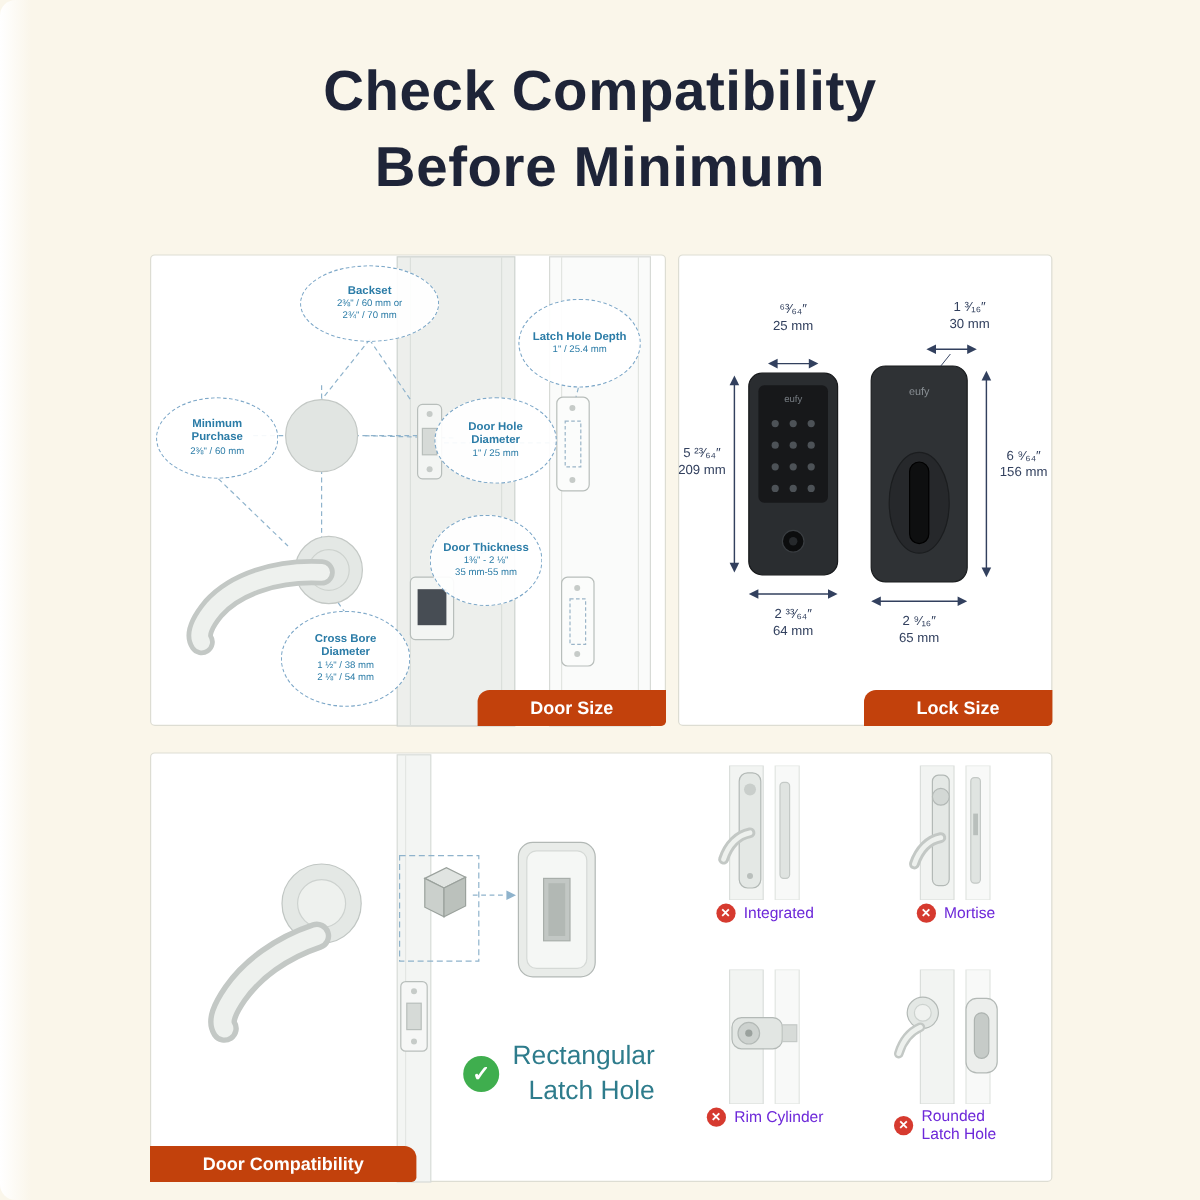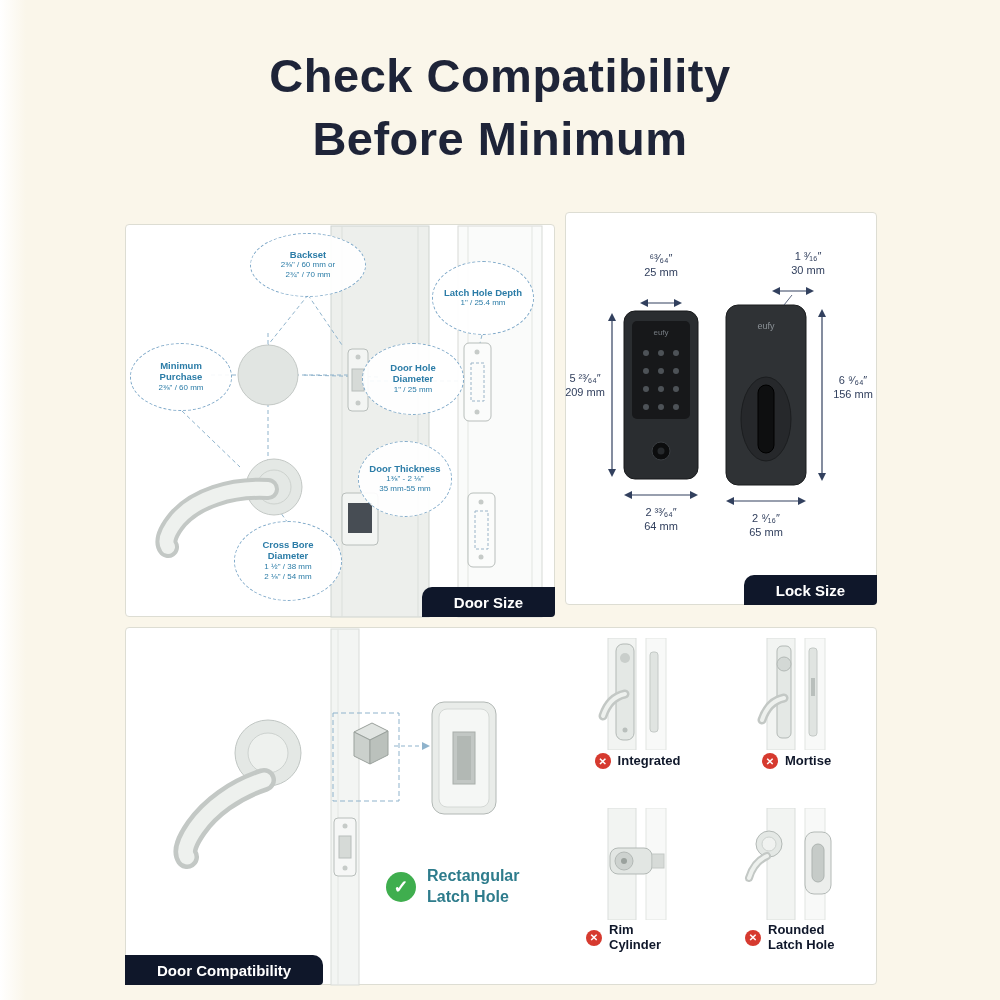--- a/index.html
+++ b/index.html
@@ -1,54 +1,54 @@
 <!DOCTYPE html>
 <html><head>
 <meta charset="utf-8">
 <style>
   * { margin:0; padding:0; box-sizing:border-box; }
   html,body { width:1000px; height:1000px; }
   body { font-family:"Liberation Sans", sans-serif; background:#faf6ea; }
-  .page { position:relative; width:1000px; height:1000px; background:#faf6ea; overflow:hidden; }
+  .page { position:relative; width:1000px; height:1000px; background:#faf6ea; overflow:hidden;border-radius:13px; }
   .left-strip { position:absolute; left:0; top:0; width:26px; height:100%;
                 background:linear-gradient(to right,#ffffff,#faf6ea); }
   .title { position:absolute; top:44px; left:0; width:100%; text-align:center;
            color:#1e2438; font-size:47px; font-weight:700; line-height:1.35; letter-spacing:.5px; }
   .panel { position:absolute; background:#ffffff; border:1px solid #ddddd3; border-radius:4px; }
-  #panel-door-size   { left:125px; top:212px; width:430px; height:393px;margin-top:12px; }
+  #panel-door-size   { left:125px; top:212px; width:430px; height:393px; }
   #panel-lock-size   { left:565px; top:212px; width:312px; height:393px; }
   #panel-door-compat { left:125px; top:627px; width:752px; height:358px; }
   .panel > svg.fill { position:absolute; left:0; top:0; }
   .tag { position:absolute; bottom:-1px; height:30px; display:flex; align-items:center;
-         padding:0 32px; background:#0f172a; color:#fff; font-size:15px; font-weight:700; white-space:nowrap; }
+         padding:0 44px; background:#c2410c; color:#fff; font-size:15px; font-weight:700; white-space:nowrap; }
   .tag.right { right:-1px; border-radius:10px 0 4px 0; }
   .tag.left  { left:-1px;  border-radius:0 10px 4px 0; }
 
   
   .callout { position:absolute; border:1px dashed #7fa9c9; border-radius:50%;
              display:flex; flex-direction:column; align-items:center; justify-content:center;
              text-align:center; color:#2b7ca7; background:rgba(255,255,255,.92); padding:5px 9px; }
   .co-name { font-weight:700; font-size:9.5px; line-height:1.15; }
   .co-val  { font-size:8px; line-height:1.25; }
 
   
   .dim-label { position:absolute; color:#32405e; font-size:11px; line-height:1.3; text-align:center; }
 
   
   .check-row { position:absolute; left:260px; top:238px; display:flex; align-items:center; gap:11px; }
   .check-icon { width:30px; height:30px; border-radius:50%; background:#3fae4e; color:#fff;
                 display:flex; align-items:center; justify-content:center; font-size:18px; font-weight:700; flex:none; }
-  .check-text { color:#2e7c8c; font-size:16px; font-weight:700; line-height:1.3; }
+  .check-text { color:#2e7c8c; font-size:22px; font-weight:400; line-height:1.3;text-align:right; }
   .compat-grid { position:absolute; left:437px; top:10px; width:308px;
                  display:grid; grid-template-columns:149px 149px; grid-template-rows:164px 164px; gap:6px 10px; }
   .cell { display:flex; flex-direction:column; align-items:center; }
   .cell-label { display:flex; align-items:center; gap:7px; margin-top:3px; }
   .x-icon { width:16px; height:16px; border-radius:50%; background:#d63a2f; color:#fff;
             display:flex; align-items:center; justify-content:center; font-size:10px; font-weight:700; flex:none; }
-  .x-text { color:#0f172a; font-size:13px; font-weight:700; line-height:1.15; max-width:80px; }
+  .x-text { color:#6d28d9; font-size:13px; font-weight:400; line-height:1.15; max-width:80px; }
 </style>
 </head>
 <body>
 
 <div class="page">
   <div class="left-strip"></div>
 
   <div class="title">
     <div>Check Compatibility</div>
     <div>Before Minimum</div>

